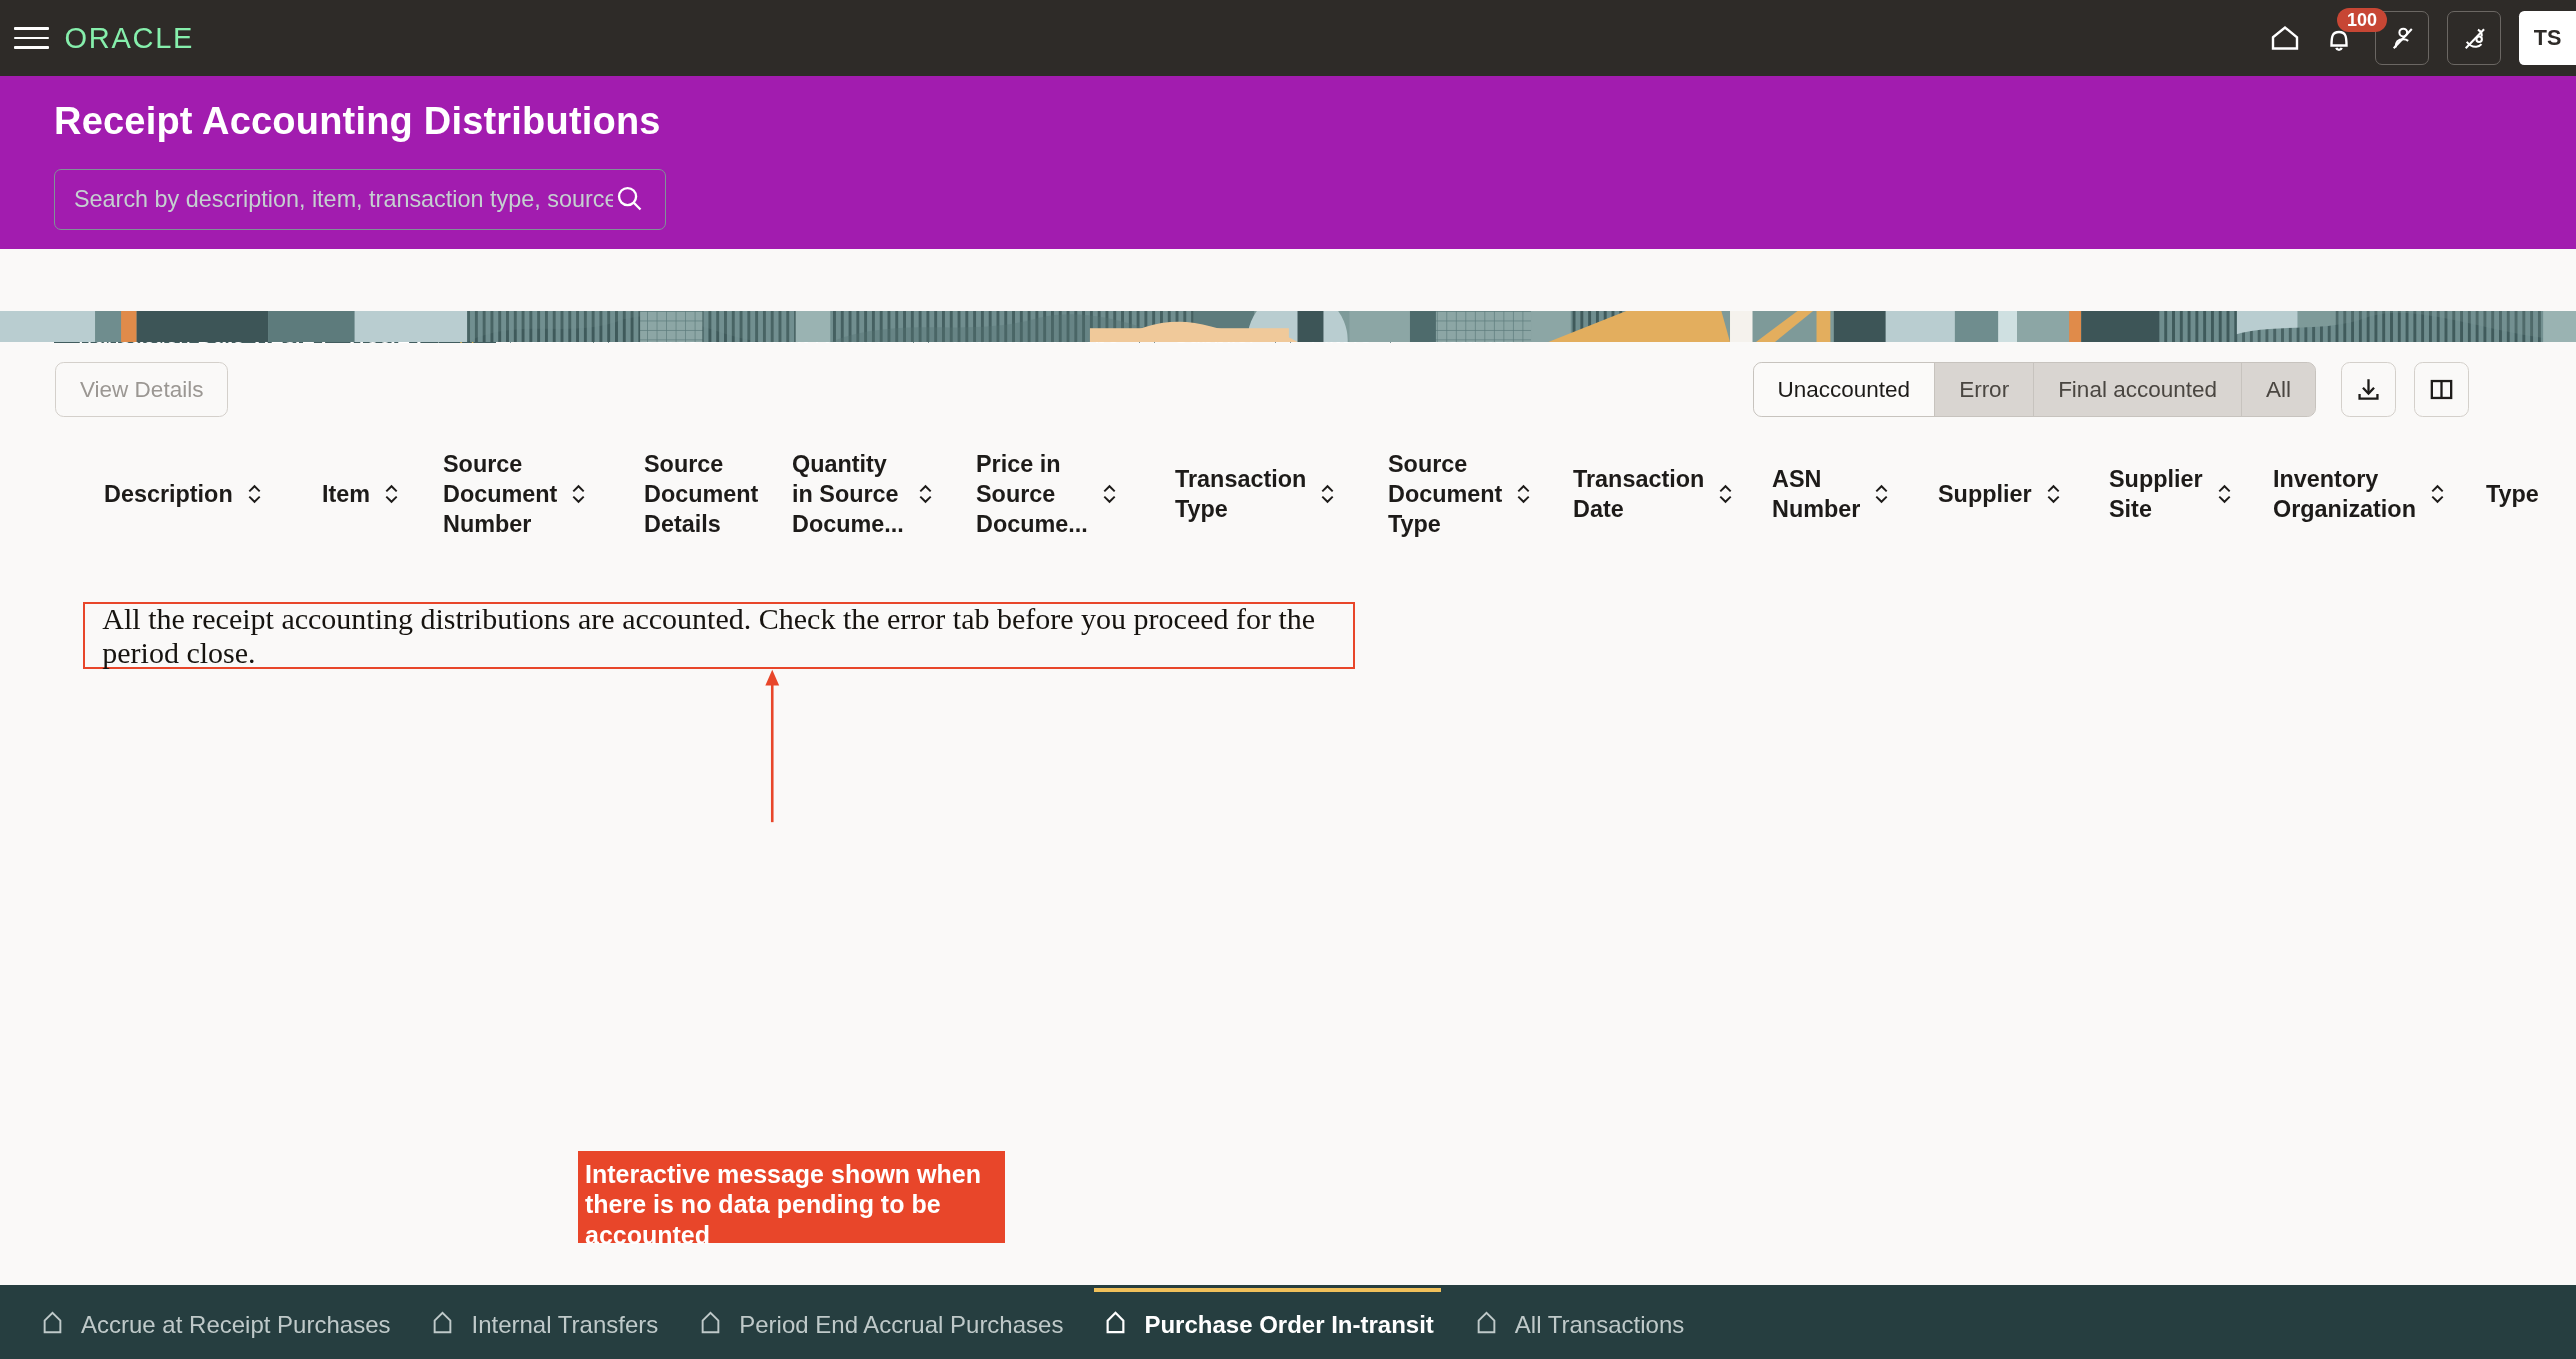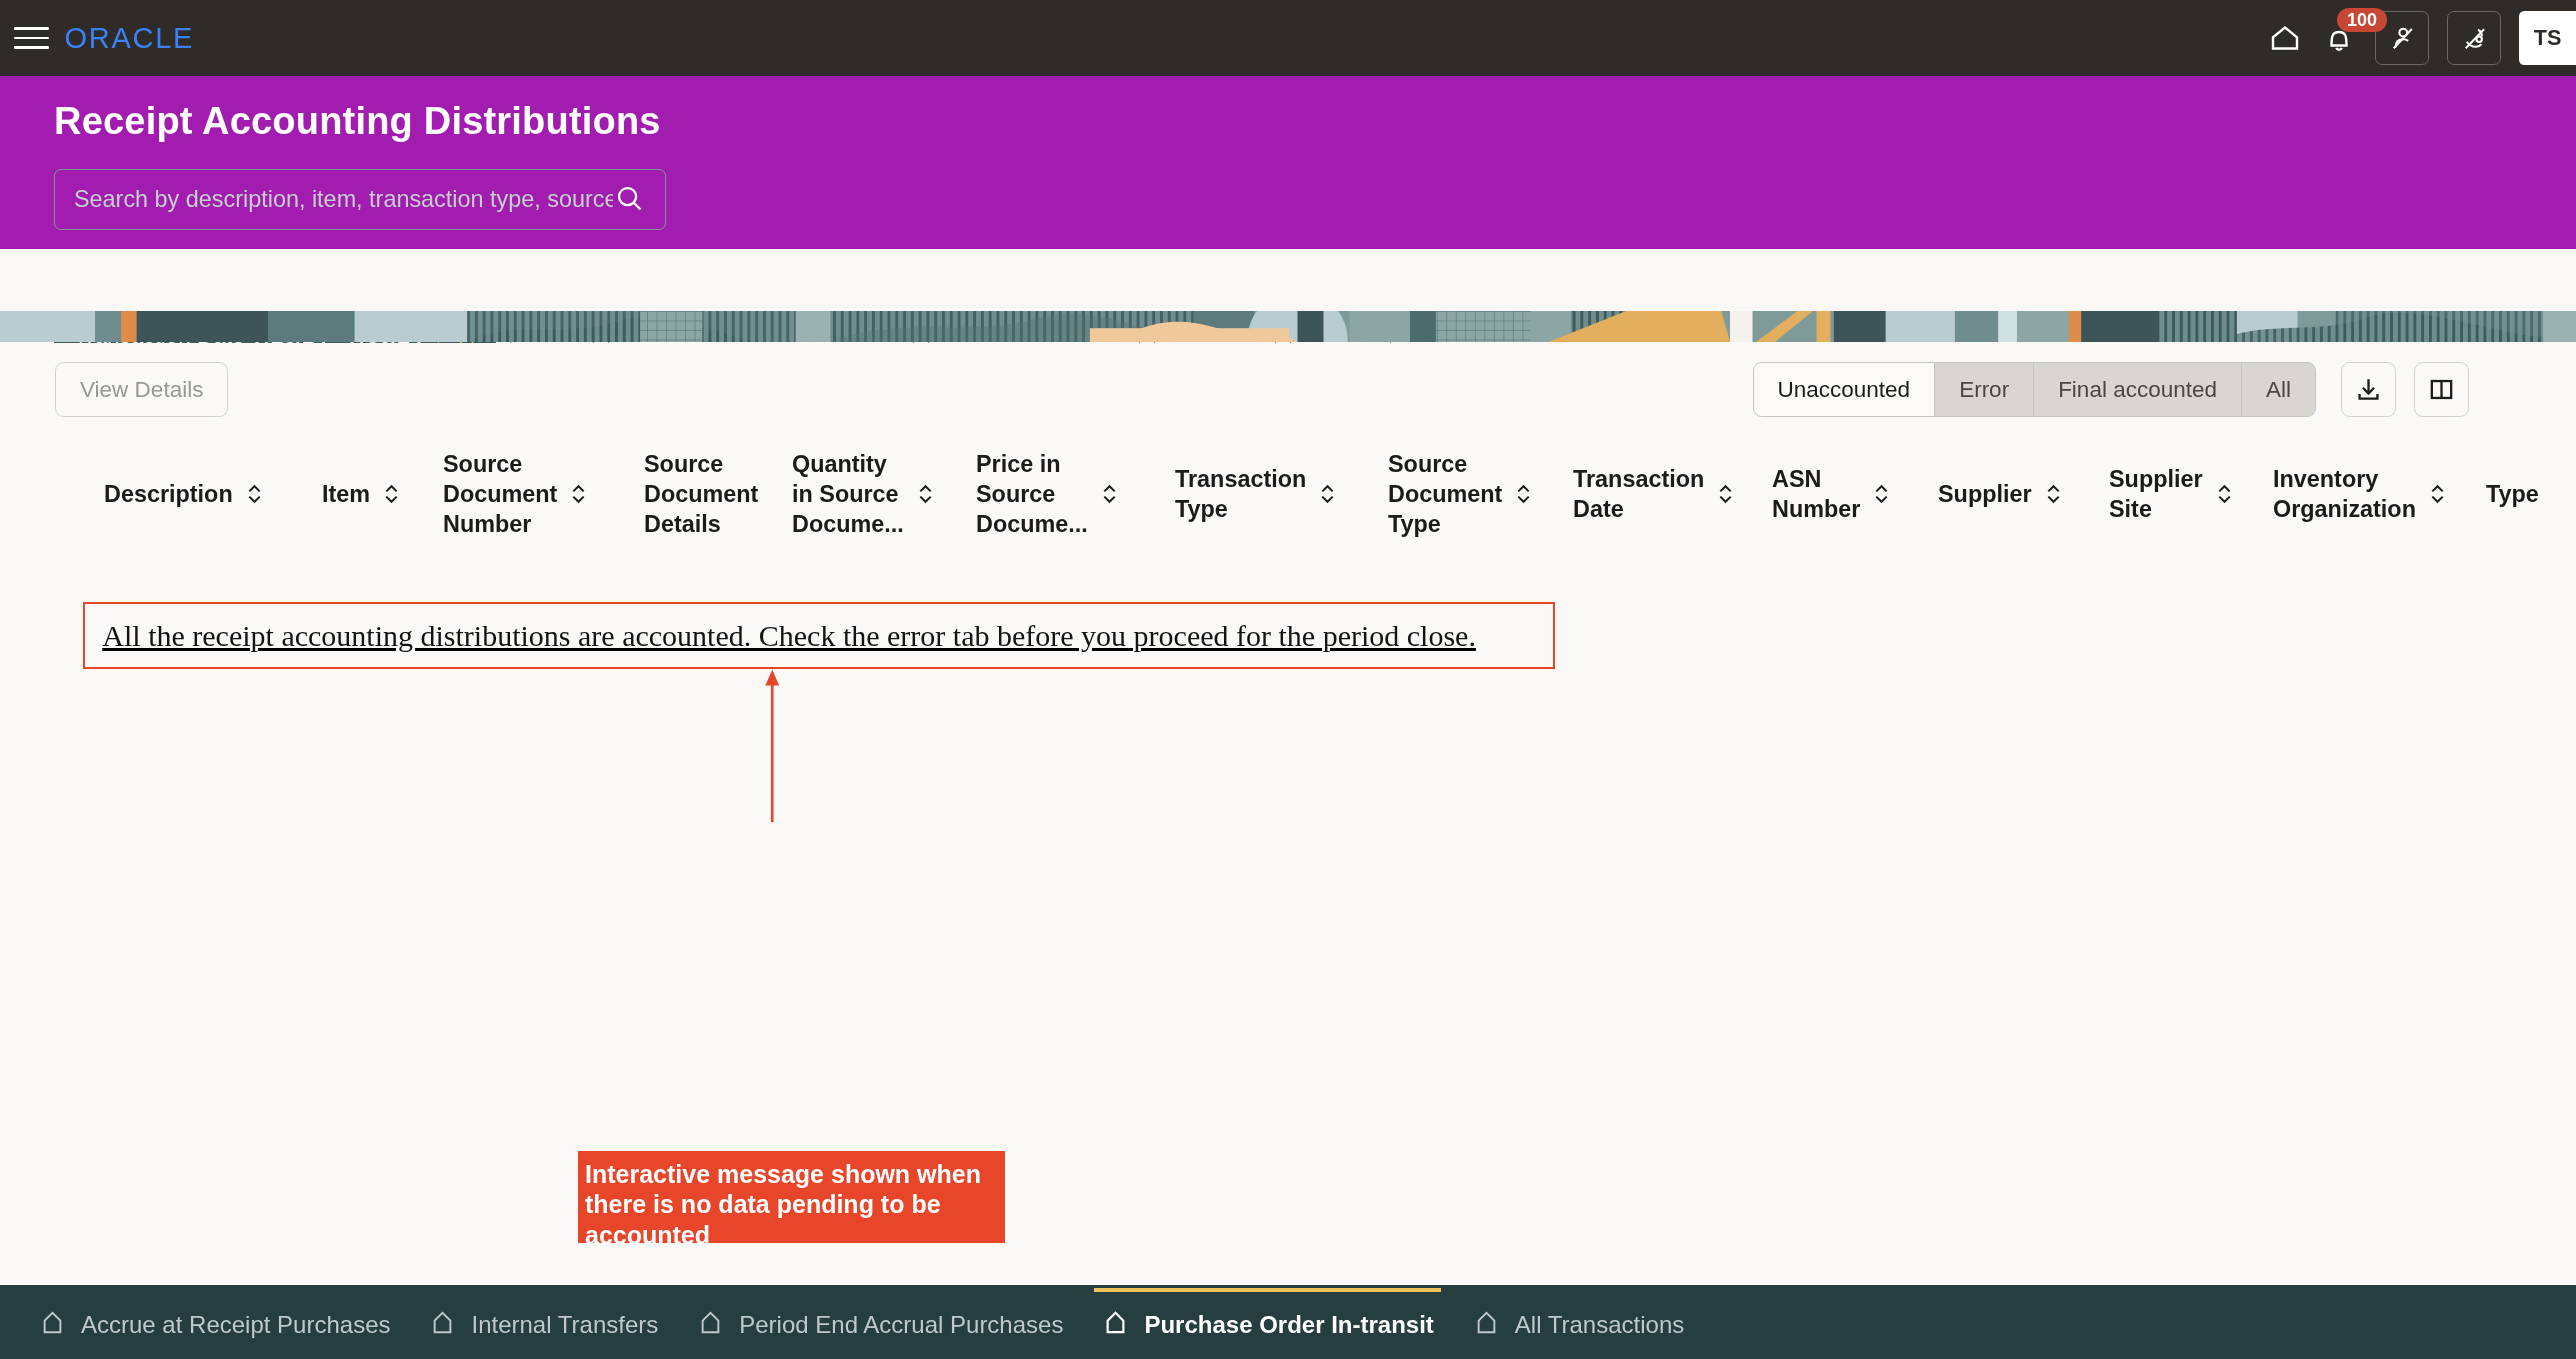--- a/index.html
+++ b/index.html
@@ -17,21 +17,21 @@
     background: #2e2b28;
     display: flex; align-items: center;
   }
   .hamburger {
     width: 35px; height: 26px; margin-left: 14px; margin-right: 15.6px;
     display: flex; flex-direction: column; justify-content: center; gap: 7px;
     cursor: pointer;
   }
   .hamburger span { display: block; height: 2.6px; background: #fff; border-radius: 0.9px; }
   .oracle-logo {
-    color: #3b82f6; font-size: 29px; letter-spacing: 1.7px;
+    color: #86efac; font-size: 29px; letter-spacing: 1.7px;
     font-family: "Liberation Sans", sans-serif; font-weight: 400;
   }
   .topbar-right {
     margin-left: auto; display: flex; align-items: center; gap: 18px;
     padding-right: 14px; height: 100%;
   }
   .ic { display: inline-flex; align-items: center; justify-content: center; cursor: pointer; }
   .bell-wrap { position: relative; display: inline-flex; }
   .badge {
     position: absolute; top: -12px; left: 15.6px;
@@ -142,23 +142,23 @@
     height: 104px;
   }
   .th-label {
     font-size: 23.4px; font-weight: 700; color: #1d1b19; line-height: 1.28;
   }
   .sort-ic { flex-shrink: 0; cursor: pointer; }
 
   
   .msgbox {
     position: absolute; left: 83px; top: 259px;
-    width: 1472px; height: 67px;
+    width: 1272px; height: 67px;
     border: 2.6px solid #e8462a; background: #faf9f8;
-    display: flex; align-items: center; padding-left: 17.3px; text-decoration: underline;
+    display: flex; align-items: center; padding-left: 17.3px;
   }
   .msgbox span {
     font-family: "Liberation Serif", serif;
     font-size: 30px; color: #16130f;
   }
   .anno-arrow { position: absolute; left: 761px; top: 325px; }
   .anno-label {
     position: absolute; left: 578px; top: 808px;
     width: 427px; height: 92px;
     background: #e8462a; color: #fff;

